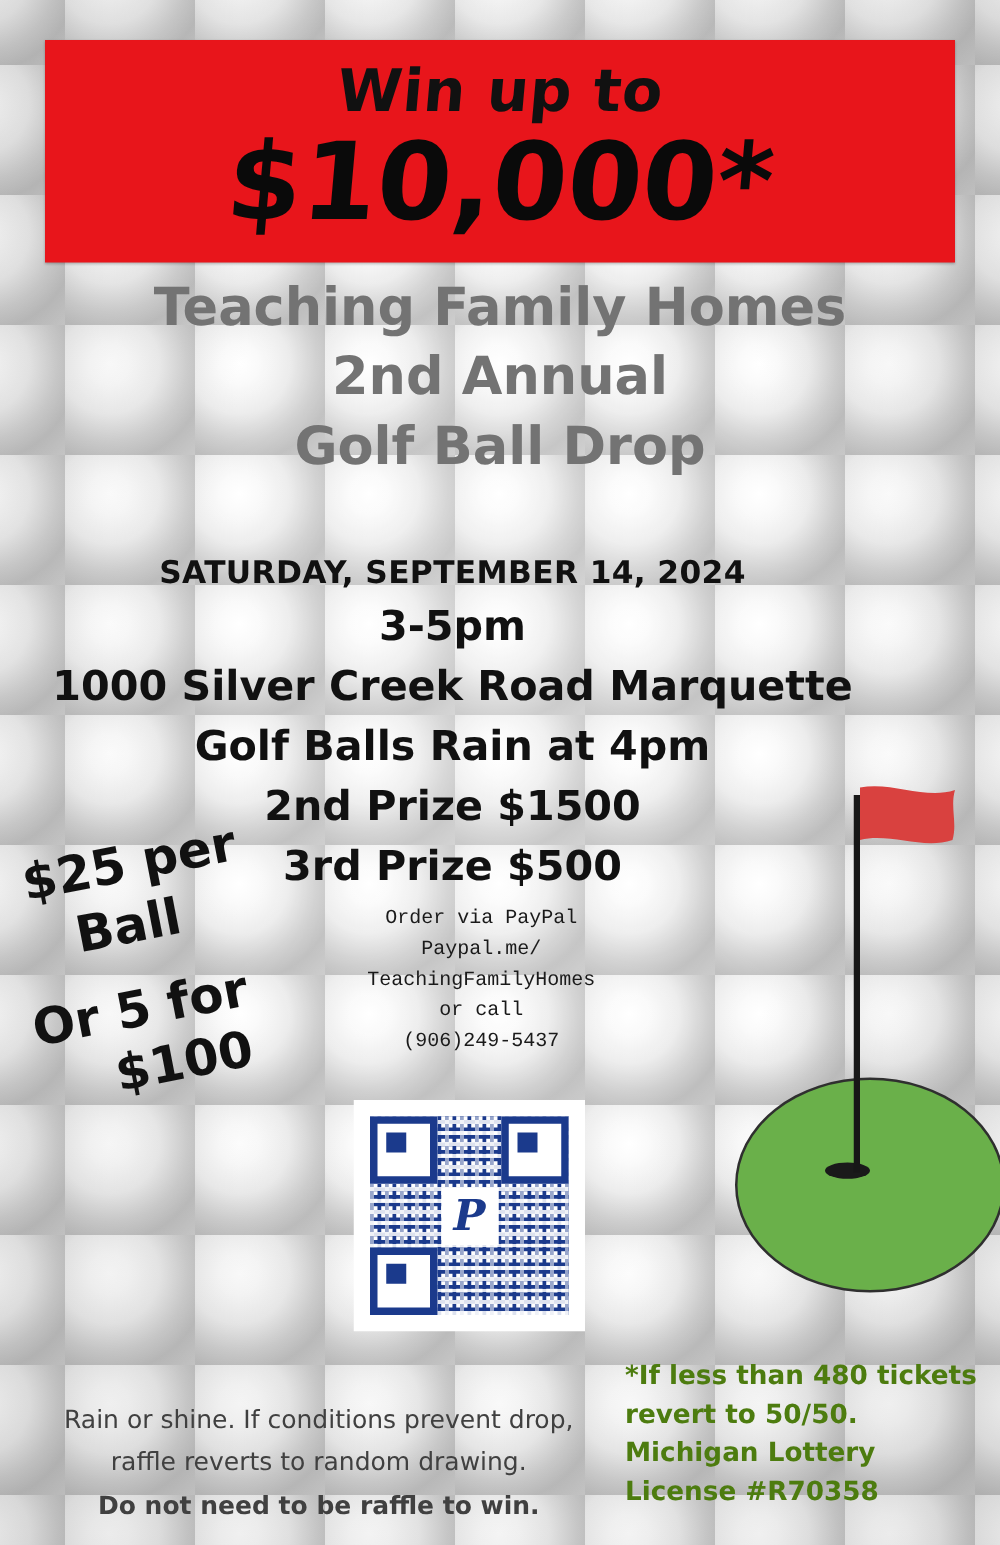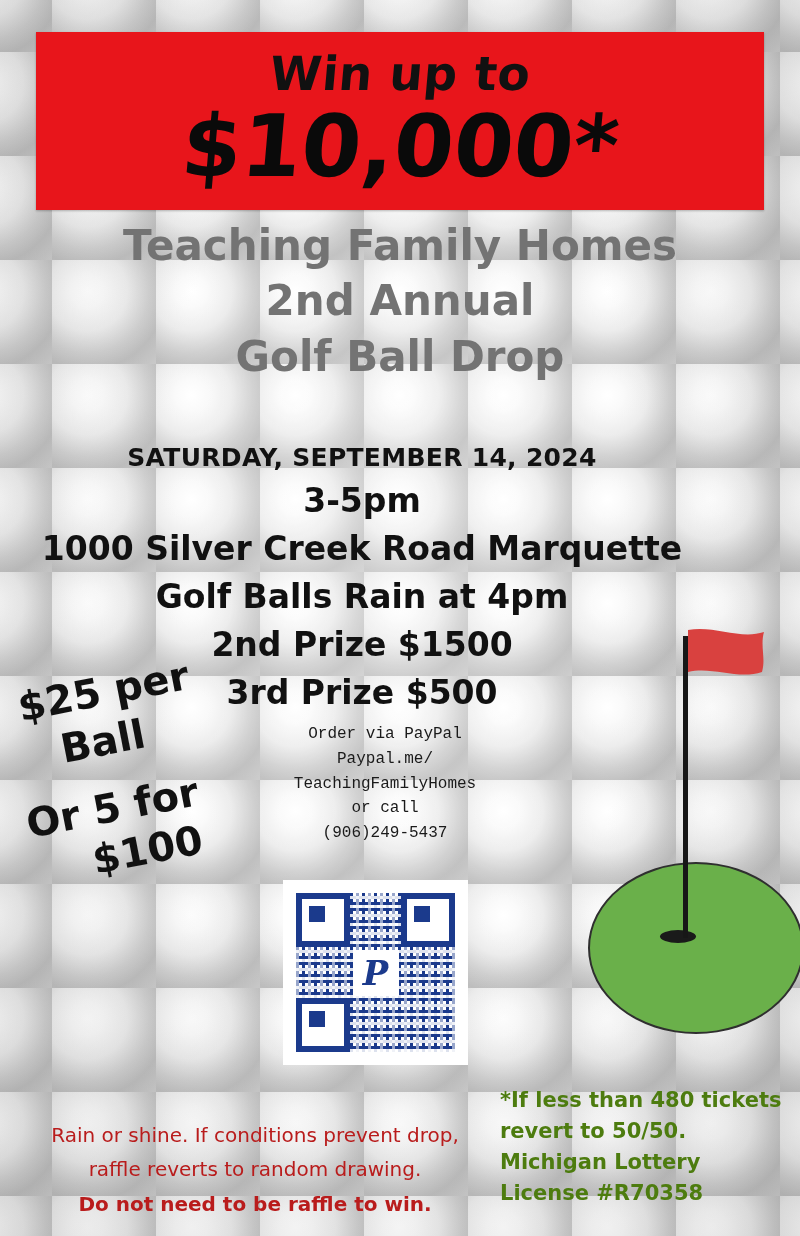--- a/index.html
+++ b/index.html
@@ -279,21 +279,21 @@
     line-height: 1.48;
   }
 
   
   .disclaimer {
     position: absolute;
     left: 30px;
     top: 1118px;
     width: 450px;
     text-align: center;
-    color: #b91c1c;
+    color: #404040;
   }
   .disclaimer .d1, .disclaimer .d2 {
     font-family: "DejaVu Sans", sans-serif;
     font-size: 20px;
     line-height: 1.72;
   }
   .disclaimer .d3 {
     font-family: "DejaVu Sans", sans-serif;
     font-weight: bold;
     font-size: 20px;

